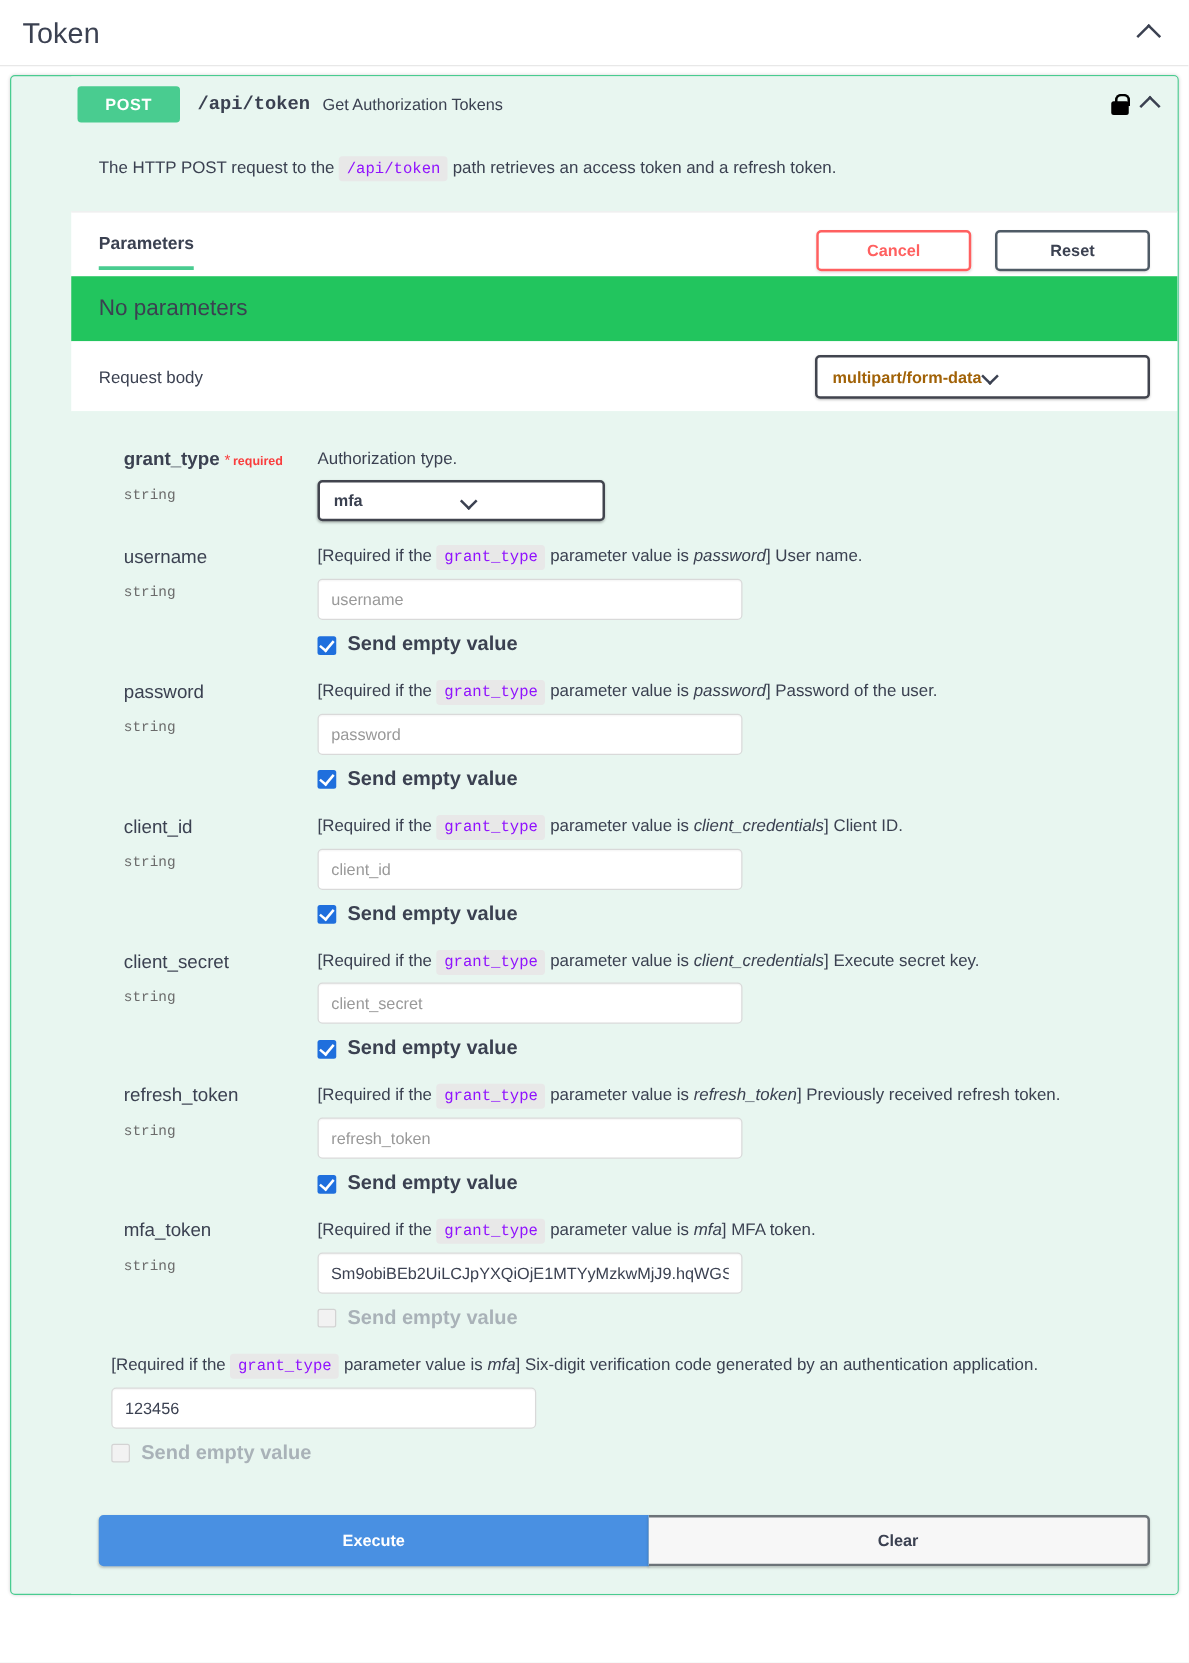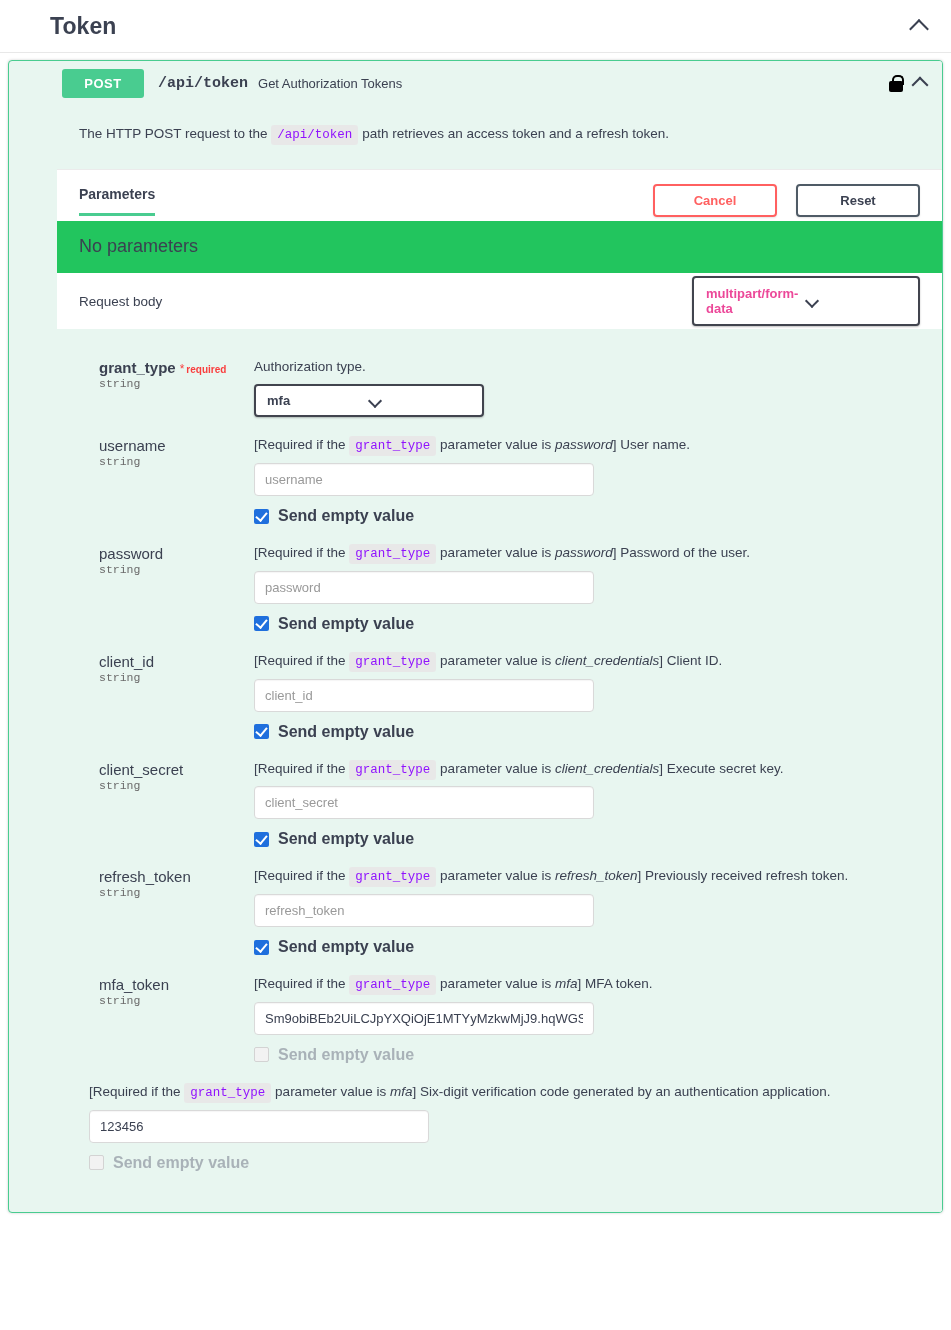--- a/index.html
+++ b/index.html
@@ -18,25 +18,24 @@
   
   .tag-header {
     height: 53px;
     border-bottom: 1px solid #e8e8e8;
     display: flex; align-items: center;
     padding: 0 20px 0 18px;
     background: #fff;
   }
   .tag-title {
     font-size: 23px;
-    font-weight: 700;
+    font-weight: 400;
     color: #3b4151;
     letter-spacing: .1px;
     flex: 1;
-    margin-left: 32px;
   }
   .chev {
     width: 22px; height: 22px;
     display: inline-block;
     position: relative;
   }
   .chev::before {
     content: "";
     position: absolute;
     left: 3px; top: 7px;
@@ -197,23 +196,23 @@
     font-size: 13.5px;
     color: #3b4151;
     flex: 1;
   }
   .ctype-select {
     border: 2px solid #41444e;
     border-radius: 4px;
     background: #fff;
     font-size: 13px;
     font-weight: 700;
-    color: #ec4899;
+    color: #a16207;
     padding: 8px 12px;
-    width: 228px;
+    width: 268px;
     display: flex;
     align-items: center;
     box-shadow: 0 1px 2px rgba(0,0,0,.25);
   }
   .ctype-select span { flex: 1; }
   .caret {
     width: 12px; height: 12px;
     position: relative; display: inline-block;
   }
   .caret::before {
@@ -255,21 +254,21 @@
   .req-word {
     color: #f93e3e;
     font-size: 10px;
     font-weight: 600;
     padding-left: 2px;
   }
   .ptype {
     font-family: "Liberation Mono", monospace;
     font-size: 11.5px;
     color: #6b6b6b;
-    margin-top: 0;
+    margin-top: 13px;
   }
   .pbody { flex: 1; padding-left: 10px; }
   .pdesc {
     font-size: 13.5px;
     color: #3b4151;
     line-height: 1.5;
     margin-bottom: 7px;
   }
   .pdesc i { font-style: italic; }
   .pinput {
@@ -465,16 +464,20 @@
               </div></div>
           </div>
           <div class="prow">
             <div class="pbody"><div class="pdesc"><span>[Required if the</span> <code class="inline">grant_type</code> <span>parameter value is</span> <i>mfa</i><span>] Six-digit verification code generated by an authentication application.</span></div><input class="pinput" type="text" placeholder="mfa_passcode" value="123456" style=""><div class="emptyrow">
                 <span class="cbox off"></span>
                 <span class="emptylabel dim">Send empty value</span>
               </div></div>
           </div>
         </div>
 
+      <div class="exec-wrap">
+        <div class="btn-execute">Execute</div>
+        <div class="btn-clear">Clear</div>
+      </div>
 
     </div>
   </div>
 </div>
 
 </body></html>

